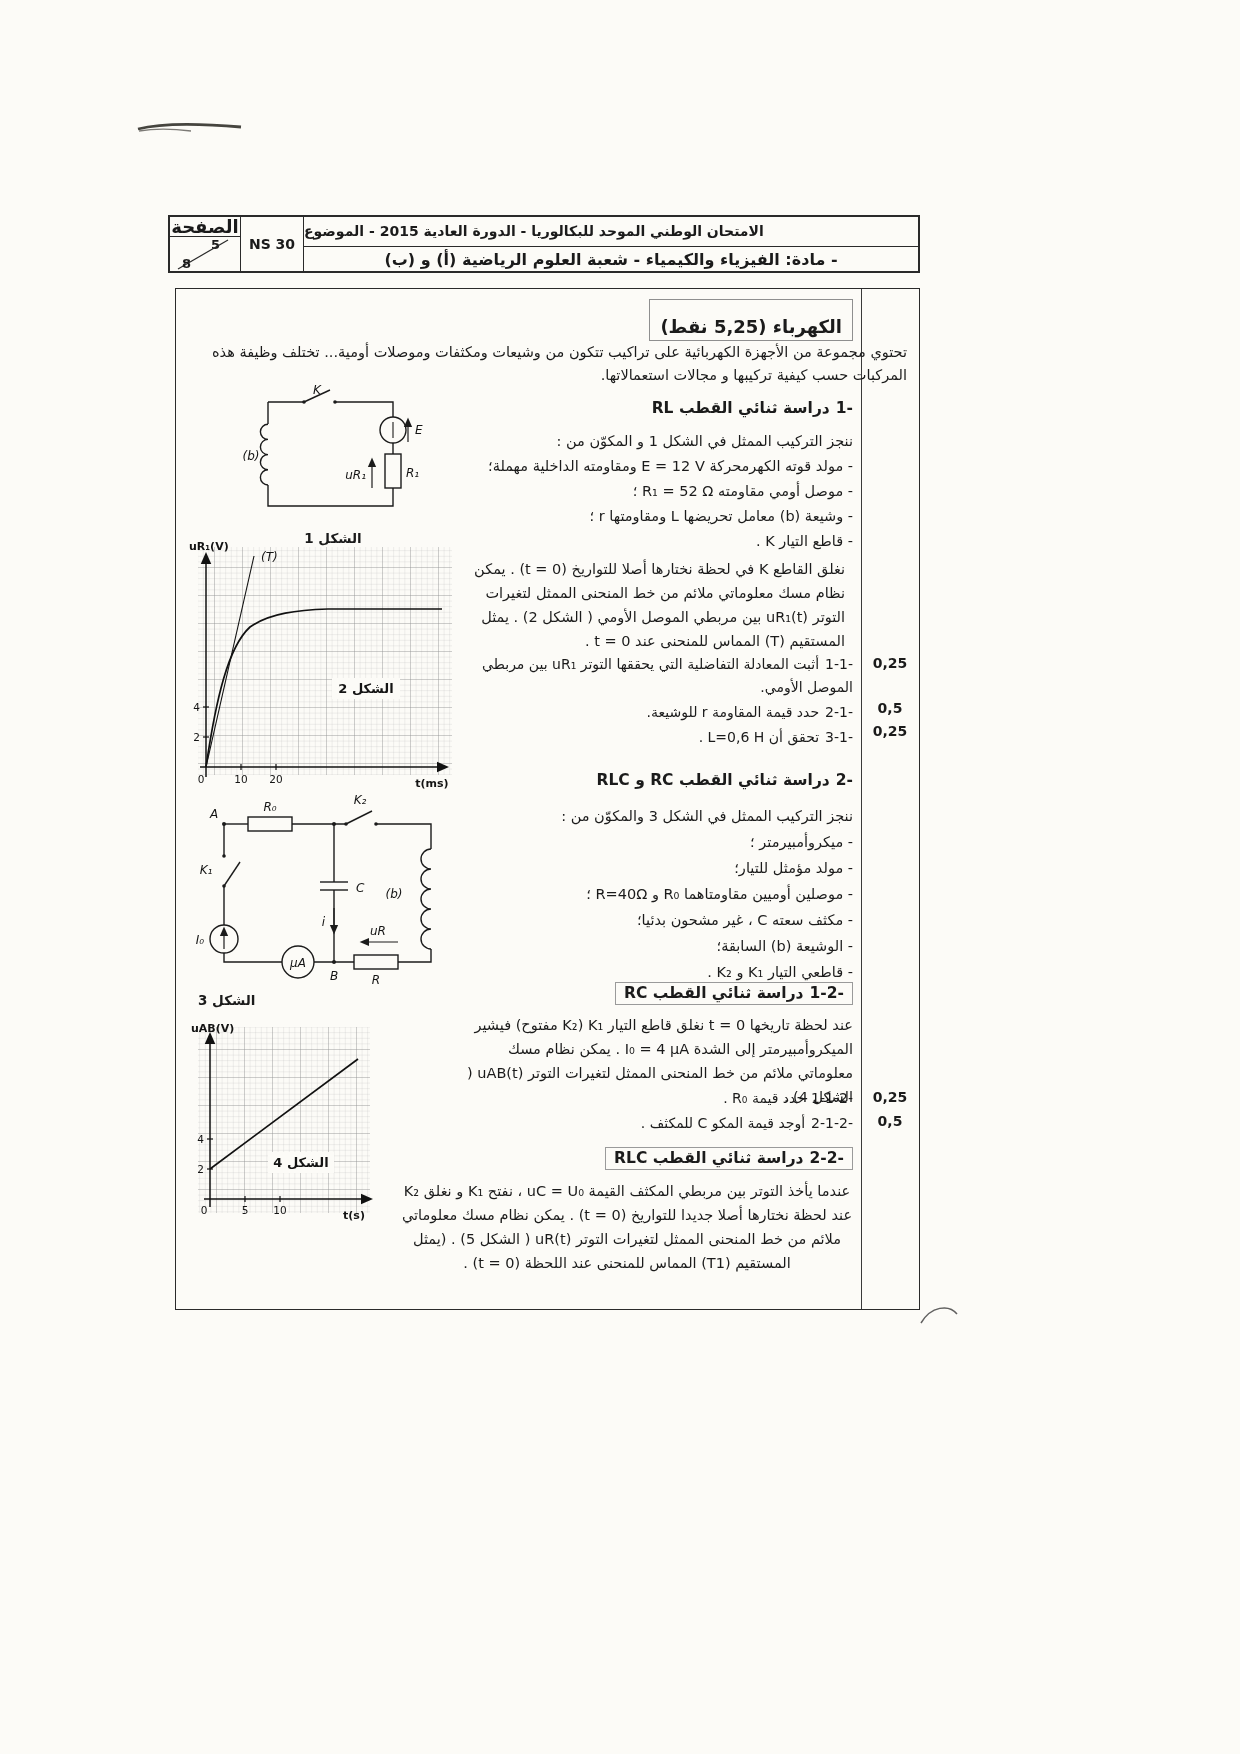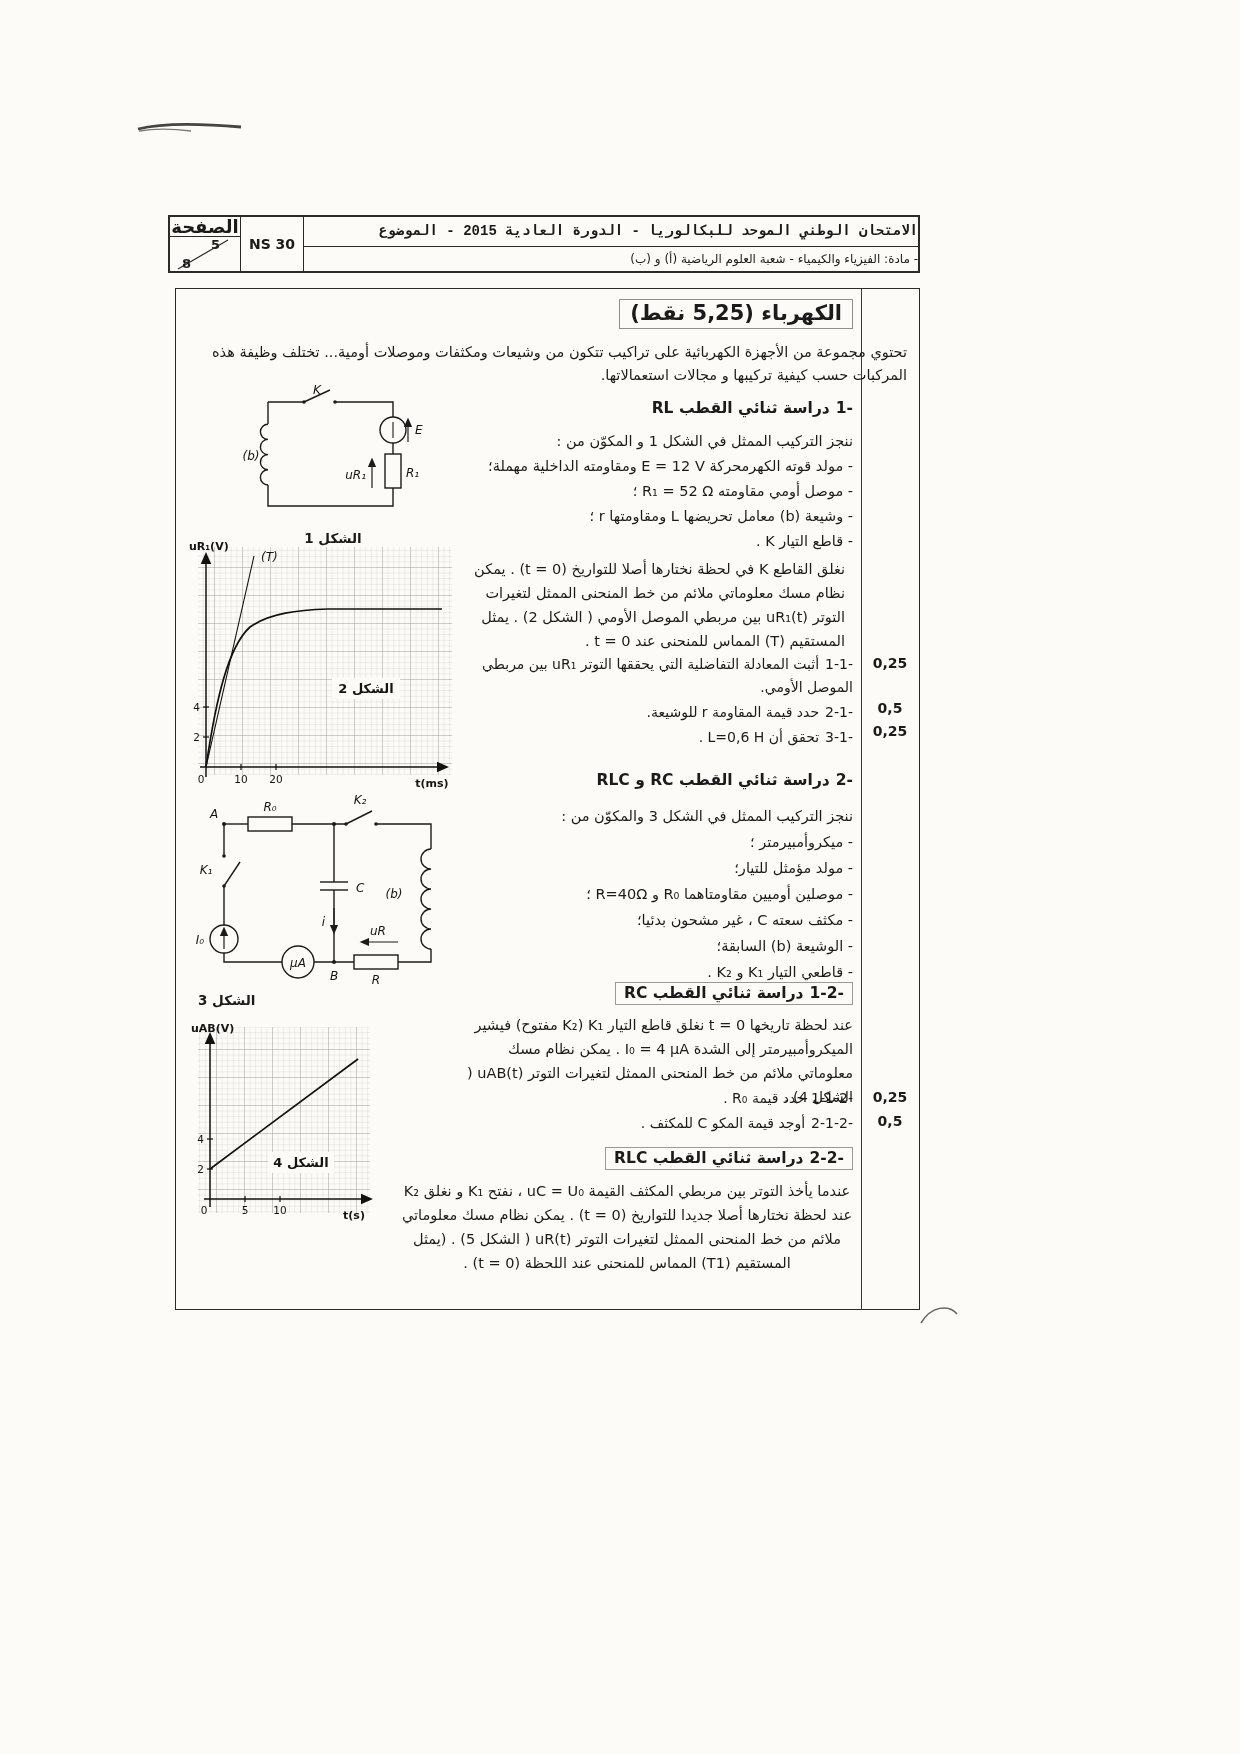--- a/index.html
+++ b/index.html
@@ -14,39 +14,39 @@
   .rtl{direction:rtl;text-align:right;}
   .ltr{direction:ltr;}
 
   
   .exam-header{
     left:168px;top:215px;width:752px;height:58px;
     border:2px solid #2a2a2a;display:flex;flex-direction:row;direction:rtl;
     background:#fcfbf7;box-sizing:border-box;
   }
   .h-title{flex:1;border-left:1.5px solid #2a2a2a;display:flex;flex-direction:column;}
-  .h-title1{height:29px;line-height:29px;text-align:right;font-size:14px;font-weight:600;border-bottom:1px solid #2a2a2a;font-family:Liberation Mono, monospace;}
-  .h-title2{height:25px;line-height:25px;font-size:12px;font-weight:normal;}
+  .h-title1{height:29px;line-height:29px;text-align:left;font-size:14px;font-weight:600;border-bottom:1px solid #2a2a2a;}
+  .h-title2{height:25px;line-height:25px;text-align:center;font-size:16px;font-weight:bold;}
   .h-code{width:62px;border-left:1.5px solid #2a2a2a;display:flex;align-items:center;justify-content:center;font-weight:bold;font-size:14px;direction:ltr;}
   .h-page{width:70px;position:relative;}
   .h-page-label{height:19px;line-height:19px;text-align:center;font-size:18px;font-weight:bold;border-bottom:1px solid #2a2a2a;}
   .h-page-frac{position:relative;height:35px;}
   .pf-top{position:absolute;top:0;right:20px;font-size:13px;font-weight:bold;direction:ltr;}
   .pf-bot{position:absolute;bottom:1px;left:12px;font-size:13px;font-weight:bold;direction:ltr;}
 
   
   .mainbox{
     left:175px;top:288px;width:745px;height:1022px;
     border:1.5px solid #2a2a2a;box-sizing:border-box;background:#fcfbf7;
   }
   .marks-rule{position:absolute;right:57px;top:0;bottom:0;width:1px;background:#3a3a3a;}
 
   .subject-title{
-    top:10px;right:66px;font-weight:bold;font-size:21px;
-    border:1px solid #8f8f8f;padding:1px 10px 3px;direction:rtl;
+    top:10px;right:66px;font-weight:bold;font-size:18px;
+    border:1px solid #8f8f8f;padding:16px 10px 3px;direction:rtl;
   }
   .intro{top:52px;right:12px;left:12px;font-size:14.5px;line-height:1.62;}
   .sec-heading{font-weight:bold;font-size:15.5px;direction:rtl;}
   .boxed{border:1px solid #9a9a9a;padding:1px 8px 2px;}
   .num{display:inline-block;margin-left:6px;}
   .txtblock{font-size:14.5px;line-height:25px;}
   .para{font-size:14.5px;line-height:24px;}
   .q{margin-bottom:2px;font-size:14px;line-height:23px;}
   .q-num{display:inline-block;margin-left:6px;}
   .pts{right:6px;width:46px;text-align:center;font-weight:bold;font-size:14px;direction:ltr;}

